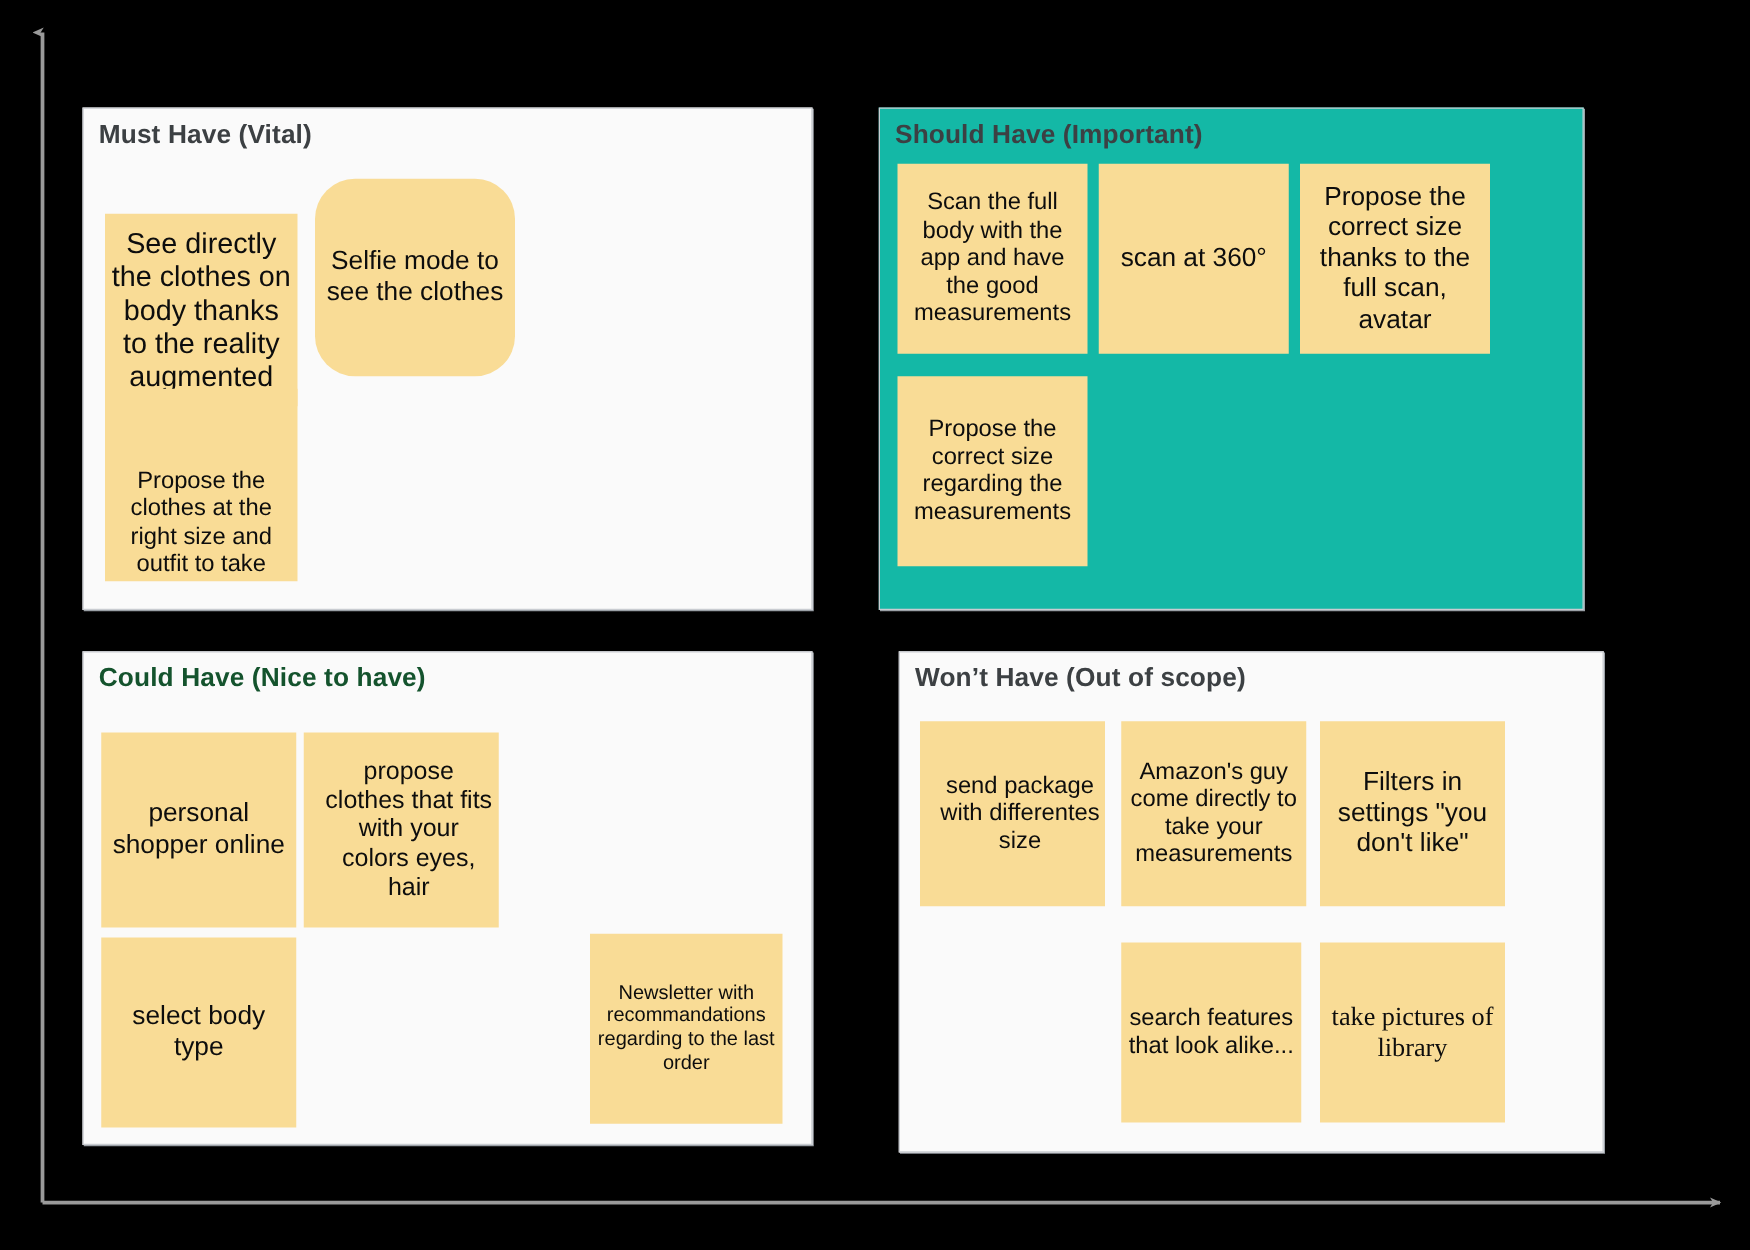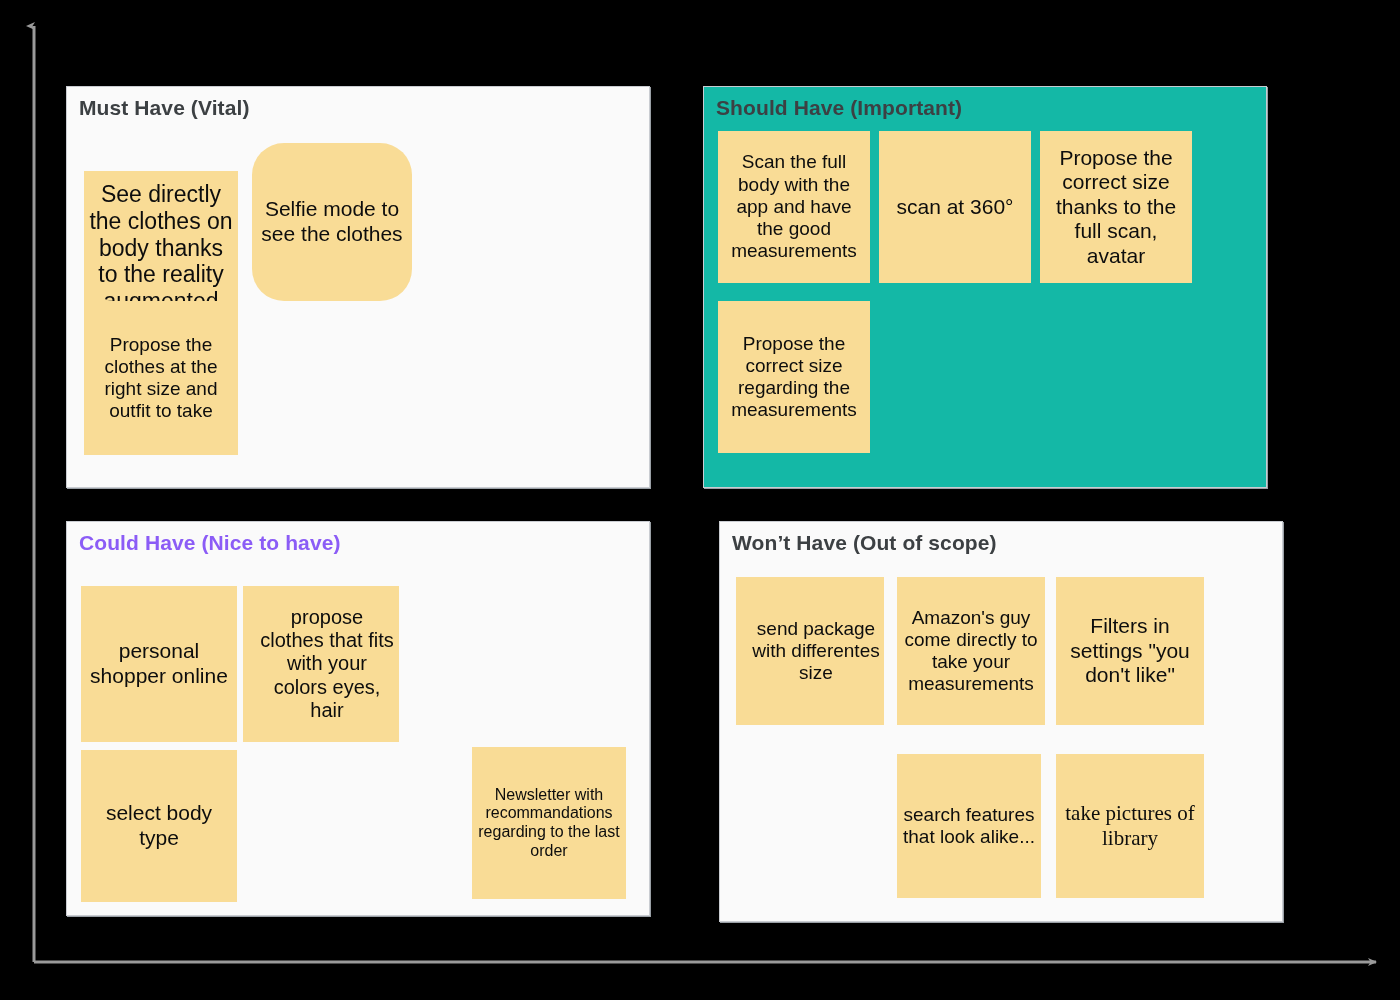--- a/index.html
+++ b/index.html
@@ -78,41 +78,41 @@
 
   <div id="quadrants-host">
       <div class="quadrant" style="left: 66px; top: 86px; width: 584px; height: 402px; background: rgb(250, 250, 250); border-color: rgb(201, 204, 209);">
         <div class="quadrant-title" style="color: rgb(60, 64, 67);">Must Have (Vital)</div>
         <div class="note" style="left: 17px; top: 56px; width: 154px; height: 154px; background: rgb(249, 220, 150); font-size: 23px; margin-top: 28px;">
           <span class="note-text">See directly the clothes on body thanks to the reality augmented</span>
         </div>
         <div class="note" style="left: 185px; top: 56px; width: 160px; height: 158px; background: rgb(249, 220, 150); font-size: 21px; border-radius: 32px;">
           <span class="note-text">Selfie mode to see the clothes</span>
         </div>
-        <div class="note" style="left: 17px; top: 214px; width: 154px; height: 154px; background: rgb(249, 220, 150); font-size: 19px;">
+        <div class="note" style="left: 17px; top: 224px; width: 154px; height: 154px; background: rgb(249, 220, 150); font-size: 19px; align-items: flex-end;">
           <span class="note-text">Propose the clothes at the right size and outfit to take</span>
         </div>
       </div>
       <div class="quadrant" style="left: 703px; top: 86px; width: 564px; height: 402px; background: #14b8a6; border-color: rgb(201, 204, 209);">
         <div class="quadrant-title" style="color: rgb(60, 64, 67);">Should Have (Important)</div>
         <div class="note" style="left: 14px; top: 44px; width: 152px; height: 152px; background: rgb(249, 220, 150); font-size: 19px;">
           <span class="note-text">Scan the full body with the app and have the good measurements</span>
         </div>
         <div class="note" style="left: 175px; top: 44px; width: 152px; height: 152px; background: rgb(249, 220, 150); font-size: 21px;">
           <span class="note-text">scan at 360°</span>
         </div>
         <div class="note" style="left: 336px; top: 44px; width: 152px; height: 152px; background: rgb(249, 220, 150); font-size: 21px;">
           <span class="note-text">Propose the correct size thanks to the full scan, avatar</span>
         </div>
         <div class="note" style="left: 14px; top: 214px; width: 152px; height: 152px; background: rgb(249, 220, 150); font-size: 19px;">
           <span class="note-text">Propose the correct size regarding the measurements</span>
         </div>
       </div>
       <div class="quadrant" style="left: 66px; top: 521px; width: 584px; height: 395px; background: rgb(250, 250, 250); border-color: rgb(201, 204, 209);">
-        <div class="quadrant-title" style="color: #8b5cf6;">Could Have (Nice to have)</div>
+        <div class="quadrant-title" style="color: #14532d;">Could Have (Nice to have)</div>
         <div class="note" style="left: 14px; top: 64px; width: 156px; height: 156px; background: rgb(249, 220, 150); font-size: 21px;">
           <span class="note-text">personal shopper online</span>
         </div>
         <div class="note" style="left: 176px; top: 64px; width: 156px; height: 156px; background: rgb(249, 220, 150); font-size: 20px; padding-left: 16px;">
           <span class="note-text">propose clothes that fits with your colors eyes, hair</span>
         </div>
         <div class="note" style="left: 405px; top: 225px; width: 154px; height: 152px; background: rgb(249, 220, 150); font-size: 16px;">
           <span class="note-text">Newsletter with recommandations regarding to the last order</span>
         </div>
         <div class="note" style="left: 14px; top: 228px; width: 156px; height: 152px; background: rgb(249, 220, 150); font-size: 21px;">

